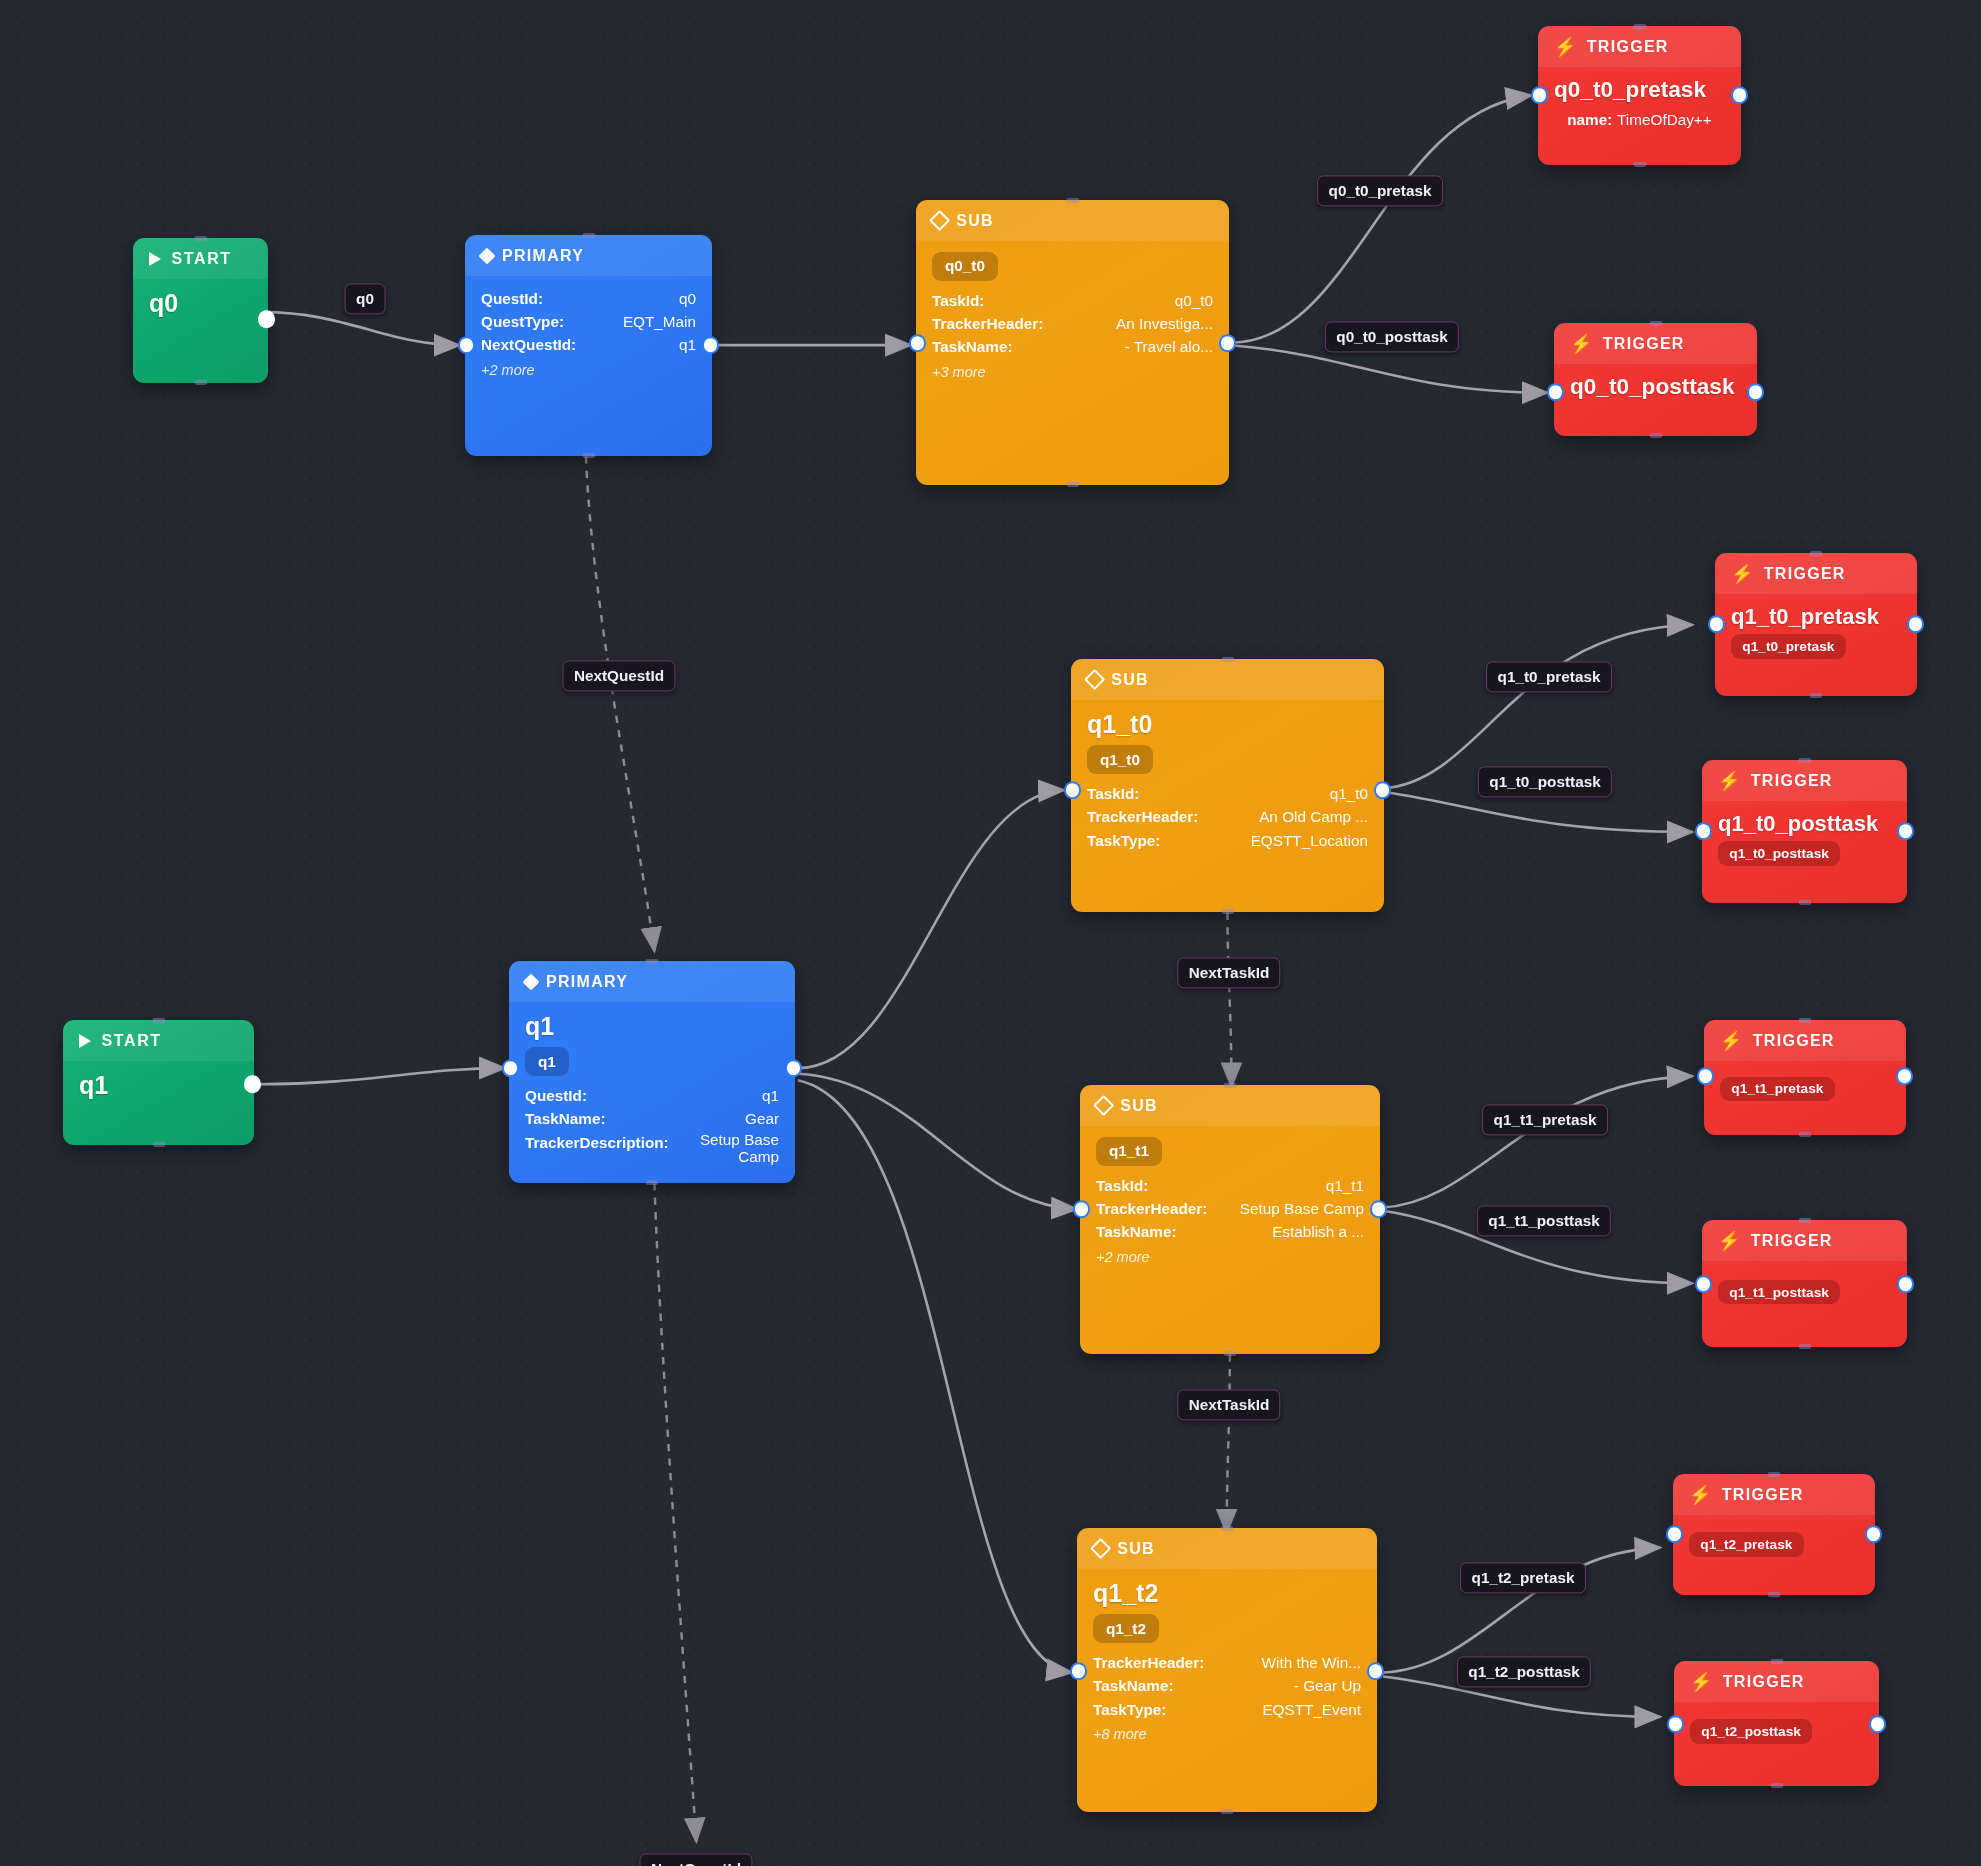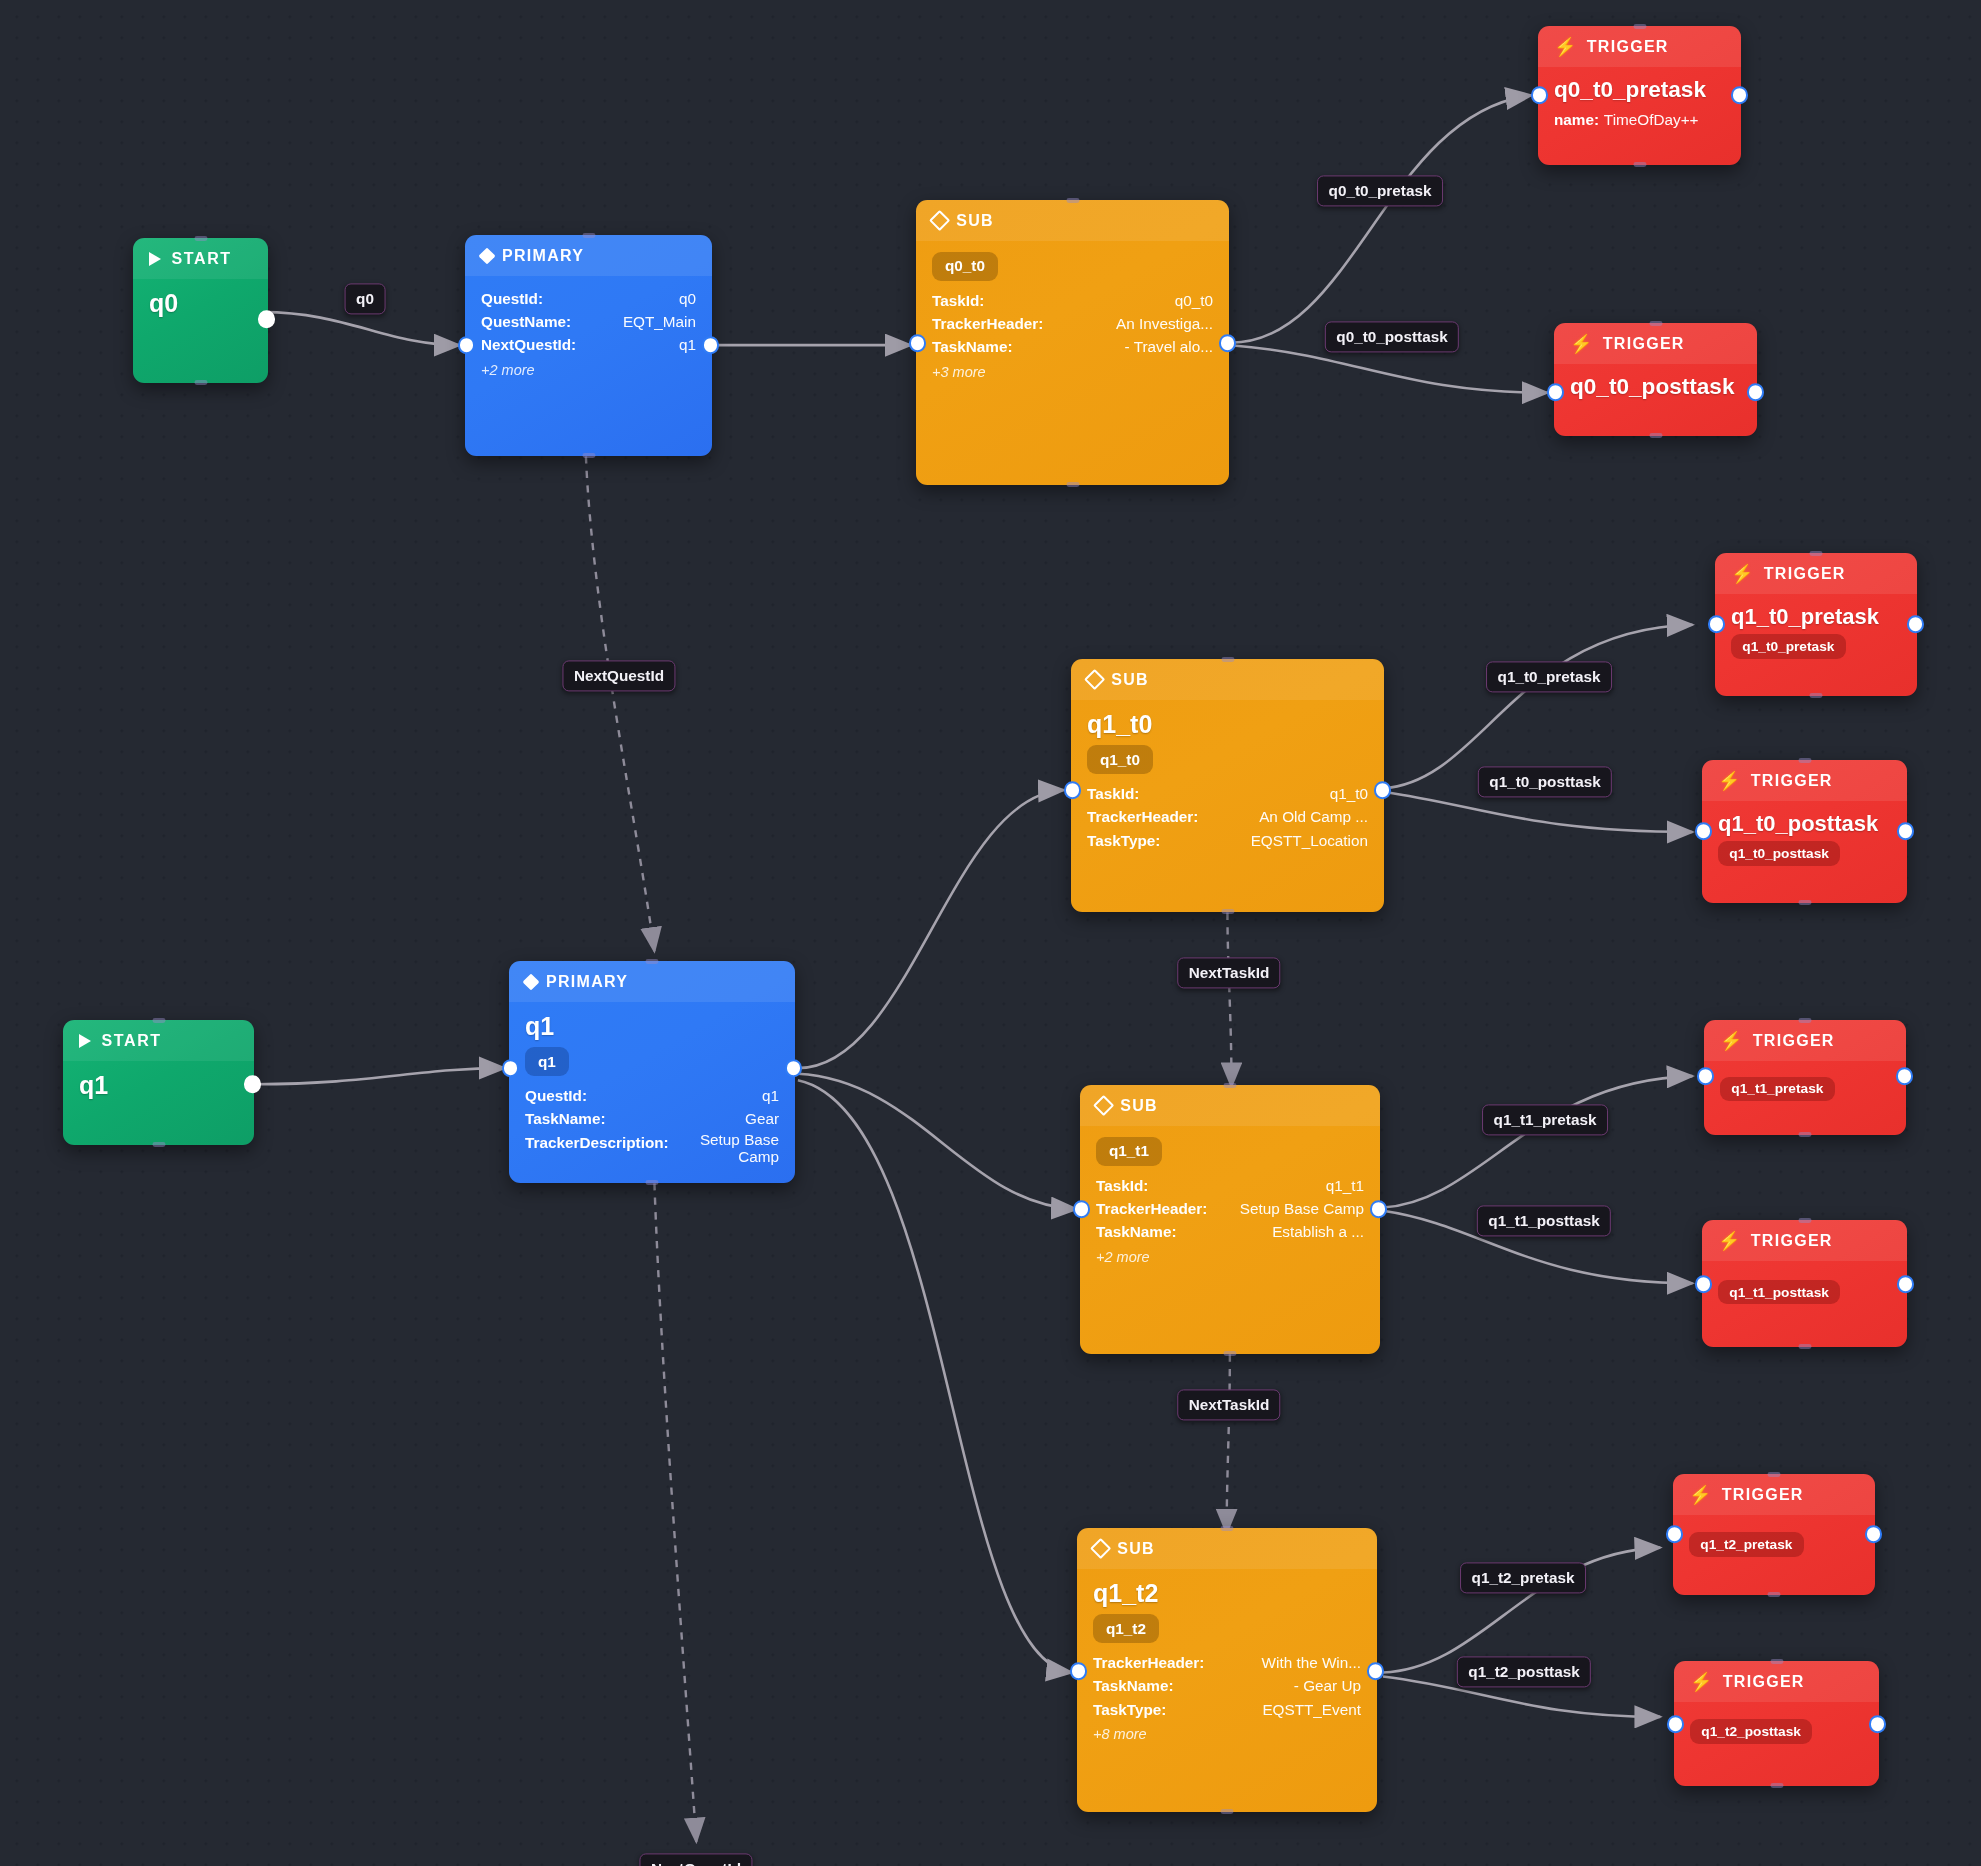--- a/index.html
+++ b/index.html
@@ -155,21 +155,21 @@
       <span class="ico ico-diamond"></span>
       <span>PRIMARY</span>
     </div>
     <div class="body">
       <div class="rows">
         <div class="row">
           <span class="k">QuestId:</span>
           <span class="v">q0</span>
         </div>
         <div class="row">
-          <span class="k">QuestName:</span>
+          <span class="k">QuestType:</span>
           <span class="v">EQT_Main</span>
         </div>
         <div class="row">
           <span class="k">NextQuestId:</span>
           <span class="v">q1</span>
         </div>
         <div class="more">+2 more</div>
       </div>
     </div>
     <div class="port in" style="top:110px;"></div>
@@ -208,21 +208,21 @@
 
   <div class="node trigger" style="left:1538px;top:26px;width:203px;height:139px;">
     <div class="port-t top"></div>
     <div class="hdr">
       <span class="ico ico-bolt">⚡</span>
       <span>TRIGGER</span>
     </div>
     <div class="body">
       <div class="title" style="font-size:22.6px;margin-bottom:6.4px;">q0_t0_pretask</div>
       <div class="rows">
-        <div class="row" style="justify-content:flex-start;">
+        <div class="row" style="justify-content:center;">
           <span class="k">name:</span>
           <span class="v">TimeOfDay++</span>
         </div>
       </div>
     </div>
     <div class="port in" style="top:69px;"></div>
     <div class="port out" style="top:69px;"></div>
     <div class="port-t bot"></div>
   </div>
 

